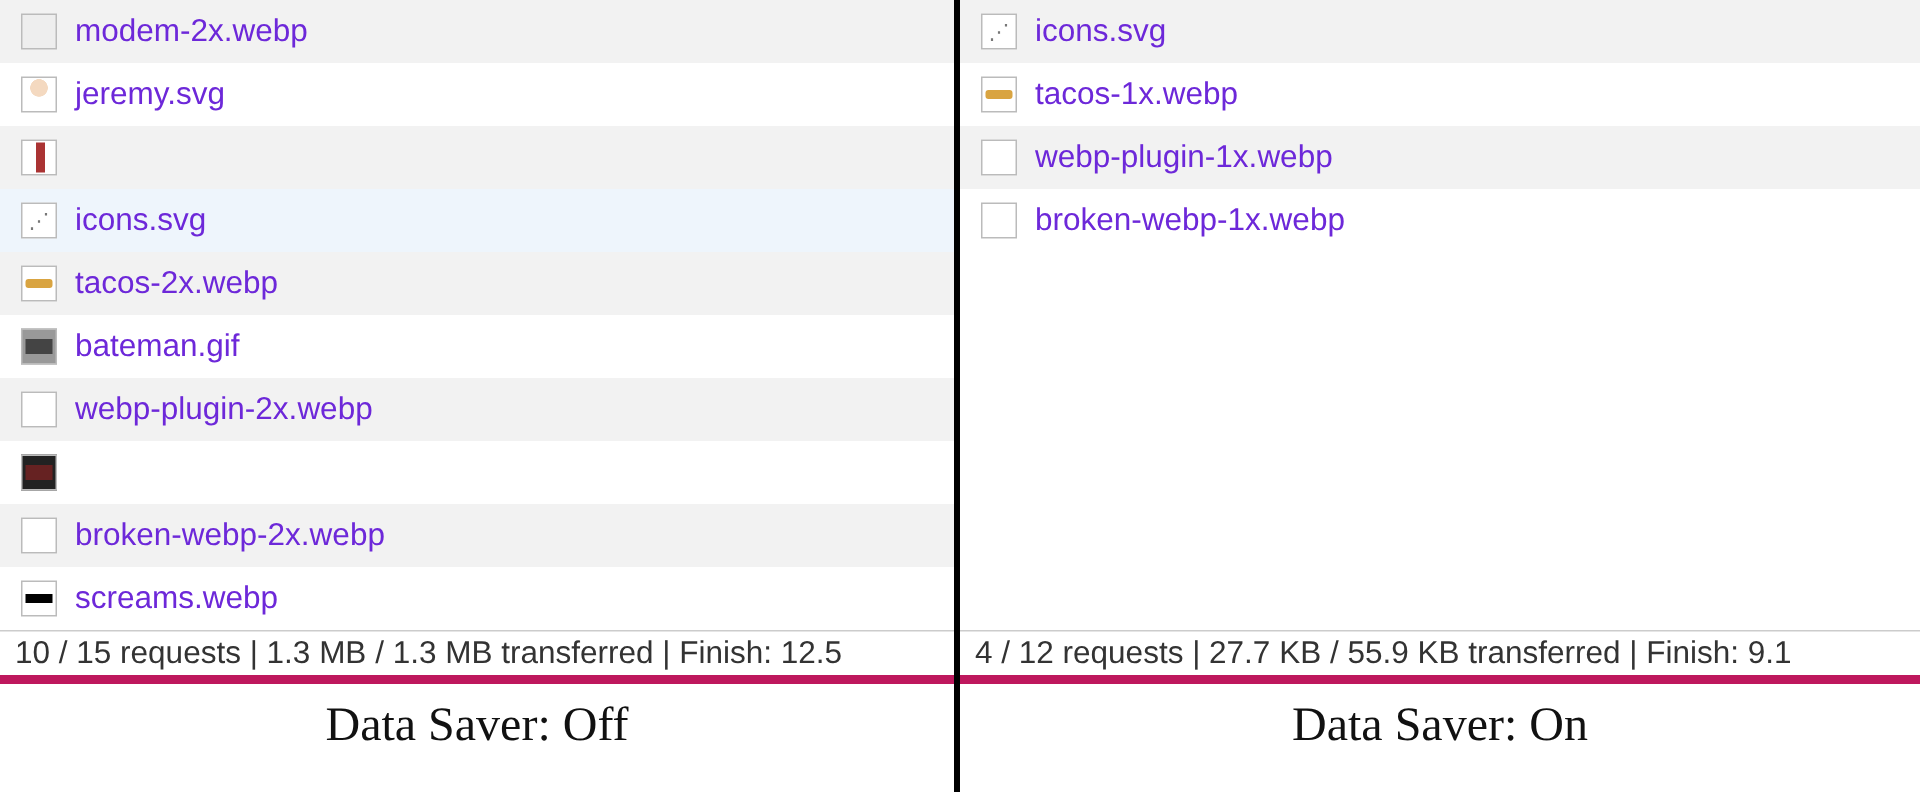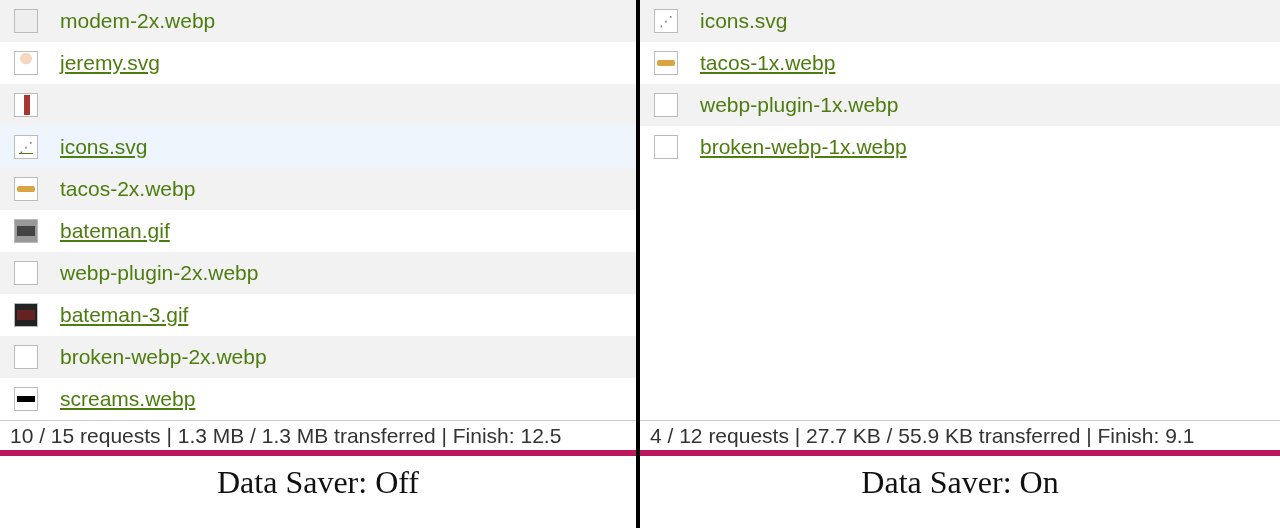--- a/index.html
+++ b/index.html
@@ -20,25 +20,24 @@
     .pane.left { border-right: 4px solid #000; }
     .rows {
       flex: 0 0 auto;
     }
     .row {
       height: 42px;
       display: flex;
       align-items: center;
       padding-left: 14px;
       font-size: 21px;
-      color: #4d7c0f;
-      gap: 10px;
+      color: #6d28d9;
     }
     .row.odd { background: #f2f2f2; }
-    .row.even { background: #ffffff; text-decoration: underline; }
+    .row.even { background: #ffffff; }
     .row.highlight { background: #eef5fc; }
     .thumb {
       width: 24px;
       height: 24px;
       margin-right: 12px;
       flex-shrink: 0;
       border: 1px solid #bbb;
       background: #fff;
       display: flex;
       align-items: center;
@@ -119,21 +118,20 @@
         <div class="row even">
           <span class="thumb ic-bateman"></span>
           <span>bateman.gif</span>
         </div>
         <div class="row odd">
           <span class="thumb ic-blank"></span>
           <span>webp-plugin-2x.webp</span>
         </div>
         <div class="row even">
           <span class="thumb ic-bateman3"></span>
-          <span>bateman-3.gif</span>
         </div>
         <div class="row odd">
           <span class="thumb ic-blank"></span>
           <span>broken-webp-2x.webp</span>
         </div>
         <div class="row even">
           <span class="thumb ic-screams"></span>
           <span>screams.webp</span>
         </div>
       </div>

